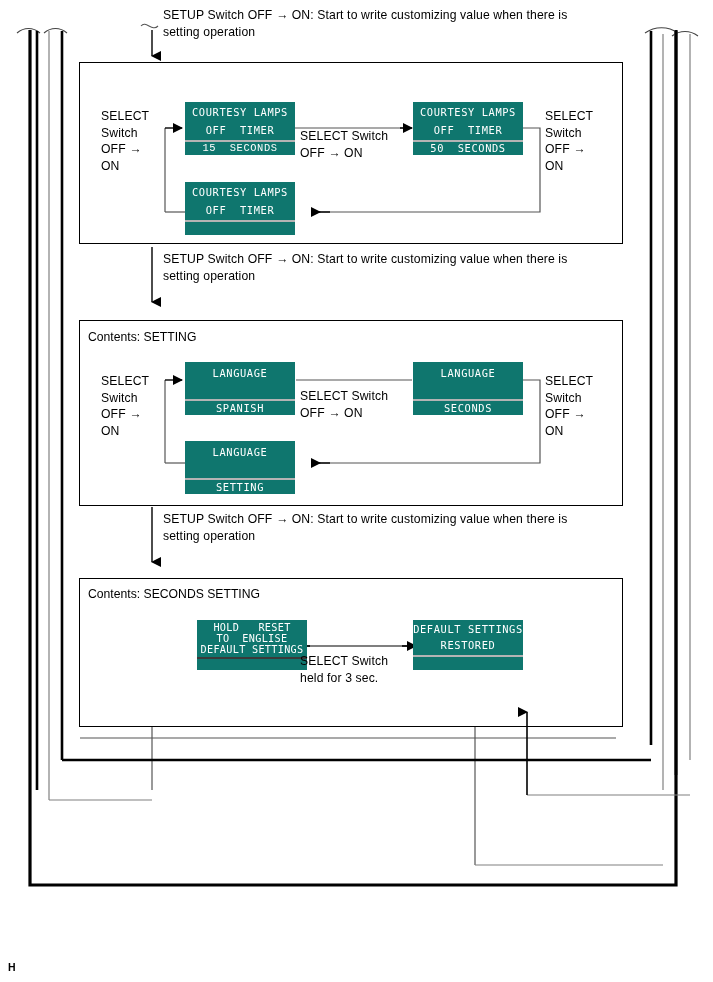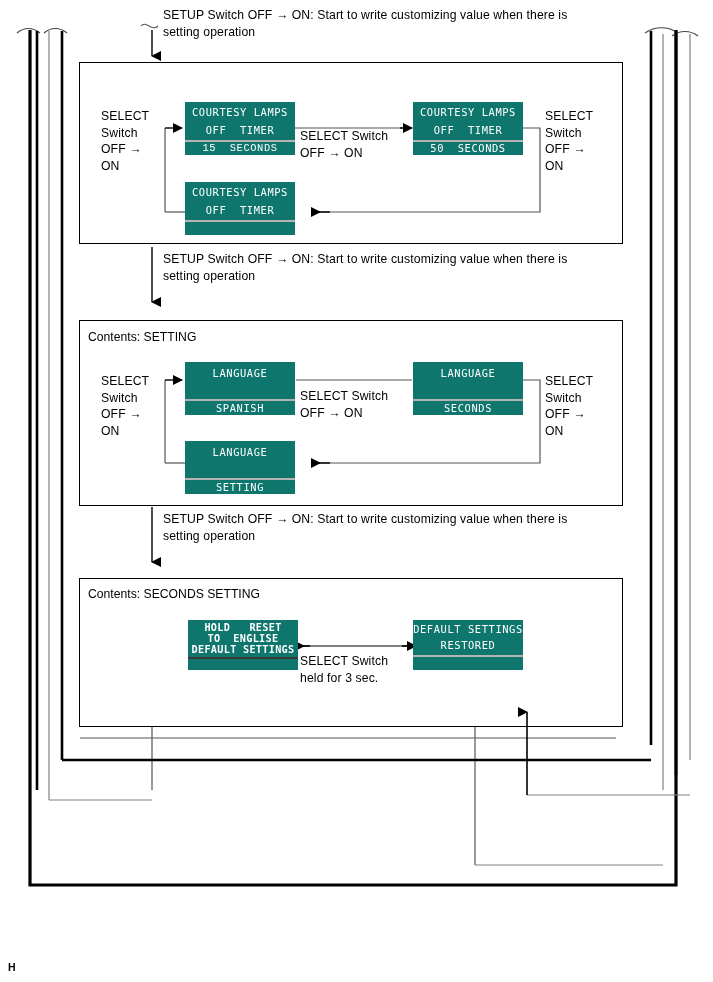--- a/index.html
+++ b/index.html
@@ -272,21 +272,21 @@
     <div class="line" style="top:41px;">SETTING</div>
   </div>
 
   <div class="txt" style="left:163px; top:511px; width:470px;">SETUP Switch OFF → ON: Start to write customizing value when there is
 setting operation</div>
 
   <div class="section-box" style="left:79px; top:578px; width:544px; height:149px;"></div>
 
   <div class="section-title" style="left:88px; top:587px;">Contents: SECONDS SETTING</div>
 
-  <div class="lcd tight" style="left:188px; top:620px; width:110px; height:50px;font-weight:bold;">
+  <div class="lcd tight" style="left:197px; top:620px; width:110px; height:50px;">
     <div class="line" style="top:3px;">HOLD   RESET</div>
     <div class="line" style="top:14px;">TO  ENGLISE</div>
     <div class="line" style="top:25px;">DEFAULT SETTINGS</div>
     <div class="sep" style="top:37px; background:#3a3a3a;"></div>
   </div>
 
   <div class="txt" style="left:300px; top:653px; width:110px;">SELECT Switch
 held for 3 sec.</div>
 
   <div class="lcd" style="left:413px; top:620px; width:110px; height:50px;">

